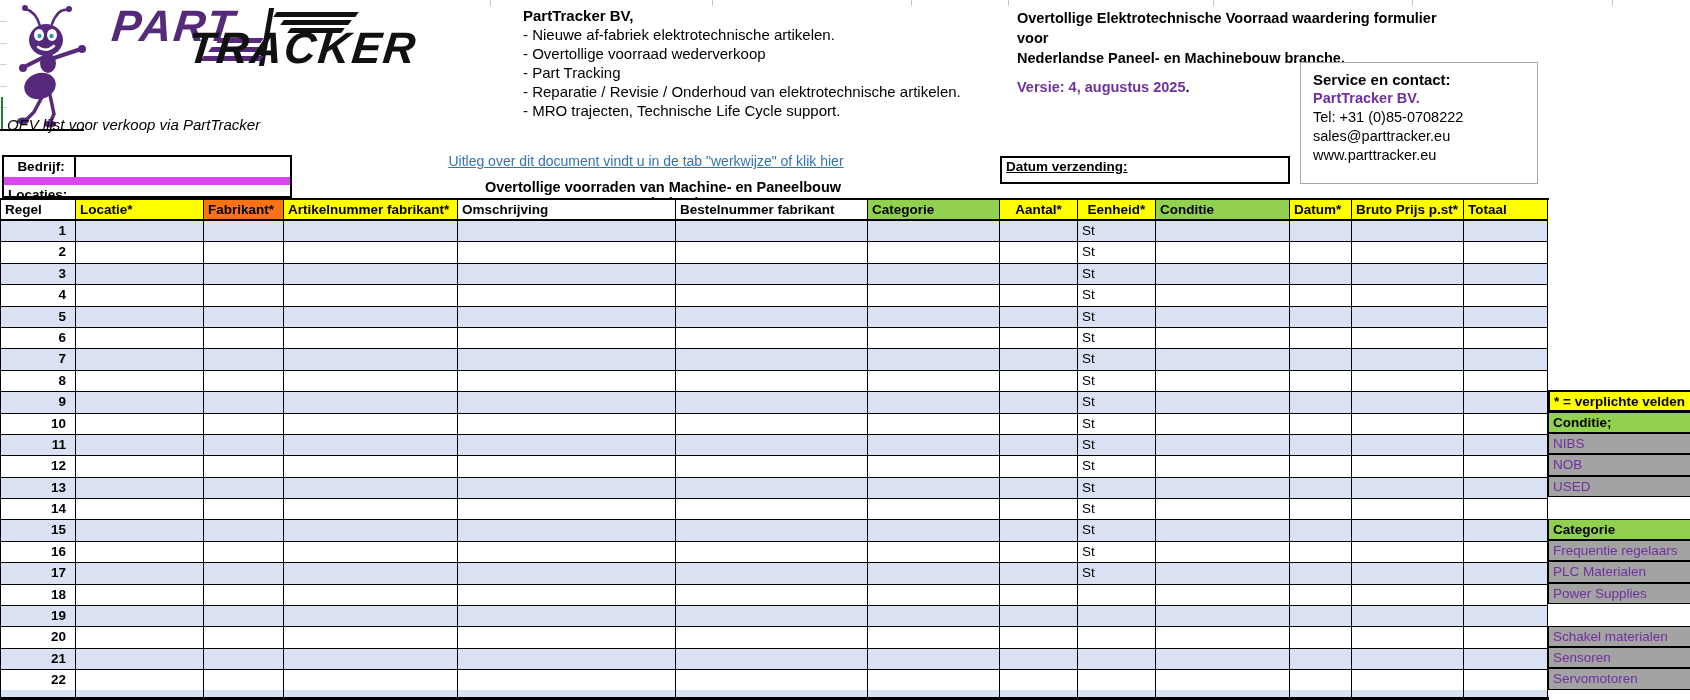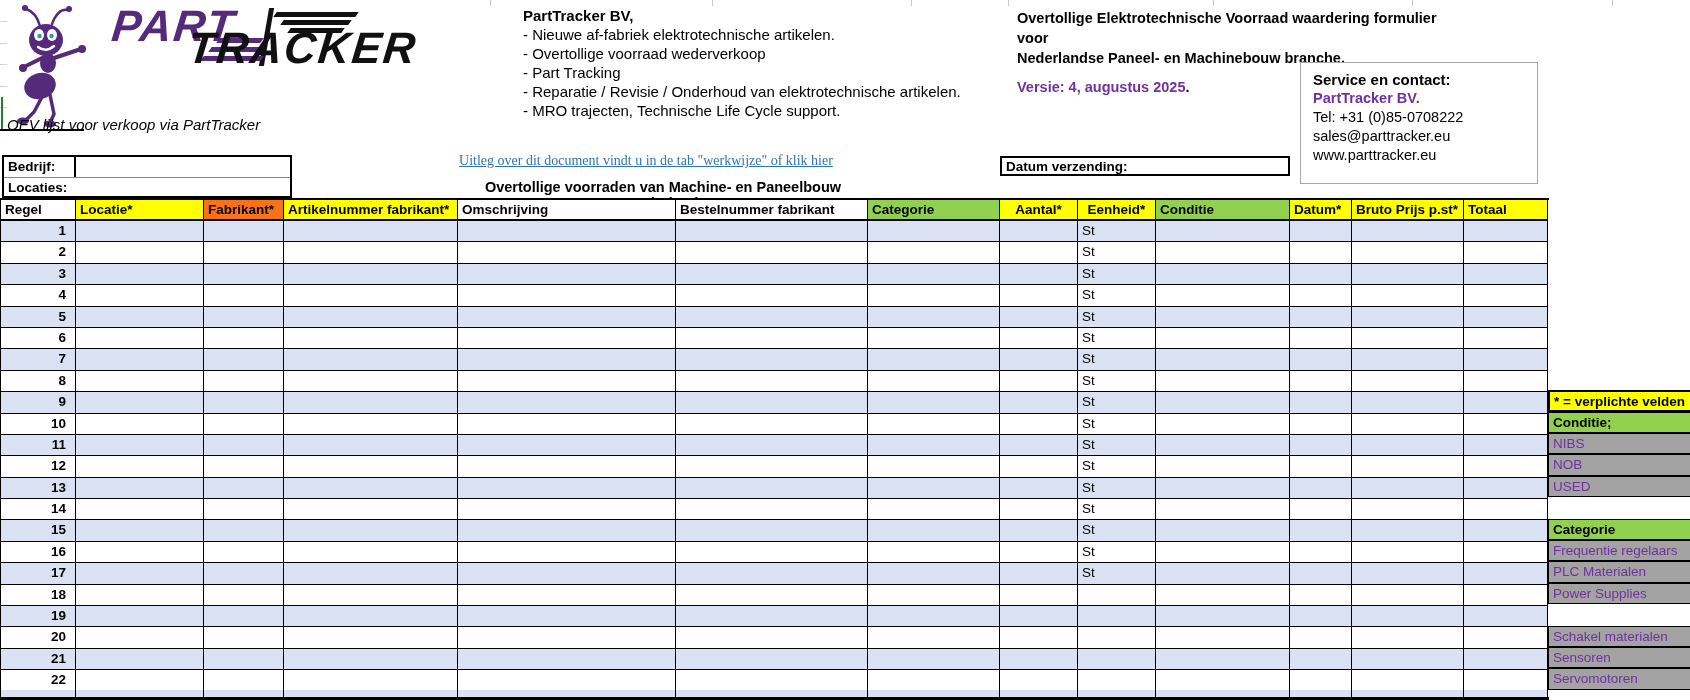--- a/index.html
+++ b/index.html
@@ -26,25 +26,25 @@
   .formheader{position:absolute;left:1017px;top:8px;width:430px;font-size:14.5px;font-weight:bold;line-height:20px;}
   .versie{margin-top:9px;color:#7030a0;}
   .versie .dot{color:#111;}
   .servicebox{position:absolute;left:1300px;top:62px;width:238px;height:122px;border:1px solid #a6a6a6;box-sizing:border-box;padding:7px 0 0 12px;font-size:14.5px;line-height:19px;}
   .servicebox .s-title{font-weight:bold;font-size:15px;}
   .servicebox .s-company{font-weight:bold;color:#7030a0;}
   .oev{position:absolute;left:7px;top:116px;font-size:15px;font-style:italic;}
   
   .bedrijfblock{position:absolute;left:2px;top:155px;width:290px;height:43px;border:2px solid #000;box-sizing:border-box;}
   .bb-row{height:19.5px;display:flex;}
-  .bb-row.first{border-bottom:1px solid #d946ef;}
+  .bb-row.first{border-bottom:8px solid #d946ef;text-align:center;}
   .bb-label{width:72px;border-right:2px solid #000;font-weight:bold;font-size:13.5px;padding:2px 0 0 4px;box-sizing:border-box;}
   .bb-input{flex:1;}
-  .doclink{position:absolute;left:440px;top:153px;width:412px;text-align:center;font-size:14px;color:#2e75b6;text-decoration:underline;cursor:pointer;font-family:Liberation Serif, serif;}
-  .datumbox{position:absolute;left:1000px;top:156px;width:290px;height:20px;border:2px solid #000;box-sizing:border-box;font-weight:bold;font-size:13.5px;padding:1px 0 0 4px;}
+  .doclink{position:absolute;left:440px;top:153px;width:412px;text-align:center;font-size:14px;color:#2e75b6;text-decoration:underline;cursor:pointer;}
+  .datumbox{position:absolute;left:1000px;top:156px;width:290px;height:28px;border:2px solid #000;box-sizing:border-box;font-weight:bold;font-size:13.5px;padding:1px 0 0 4px;text-decoration:underline;}
   .tabletitle{position:absolute;left:458px;top:179px;width:410px;text-align:center;font-weight:bold;font-size:14.5px;}
   
   .gridtable{position:absolute;left:0;top:198px;width:1548px;border-top:2px solid #000;border-left:1px solid #000;box-sizing:content-box;}
   .hrow,.trow{display:grid;grid-template-columns:75px 128px 80px 174px 218px 192px 132px 78px 78px 134px 62px 112px 84px;}
   .hcell{height:21px;box-sizing:border-box;border-right:1px solid #000;border-bottom:2px solid #000;font-weight:bold;font-size:13.5px;padding:2px 0 0 4px;white-space:nowrap;overflow:hidden;}
   .hcell.center{text-align:center;padding-left:0;}
   .tcell{height:21.4px;box-sizing:border-box;border-right:1px solid #000;border-bottom:1px solid #000;font-size:13.5px;padding:2px 0 0 4px;white-space:nowrap;overflow:hidden;}
   .tcell.regel{font-weight:bold;text-align:right;padding:2px 9px 0 0;}
   .trow.odd .tcell{background:#d9e1f2;}
   .partialrow{position:absolute;left:0;top:689.8px;width:1548px;height:10.2px;border-left:1px solid #000;box-sizing:border-box;}

